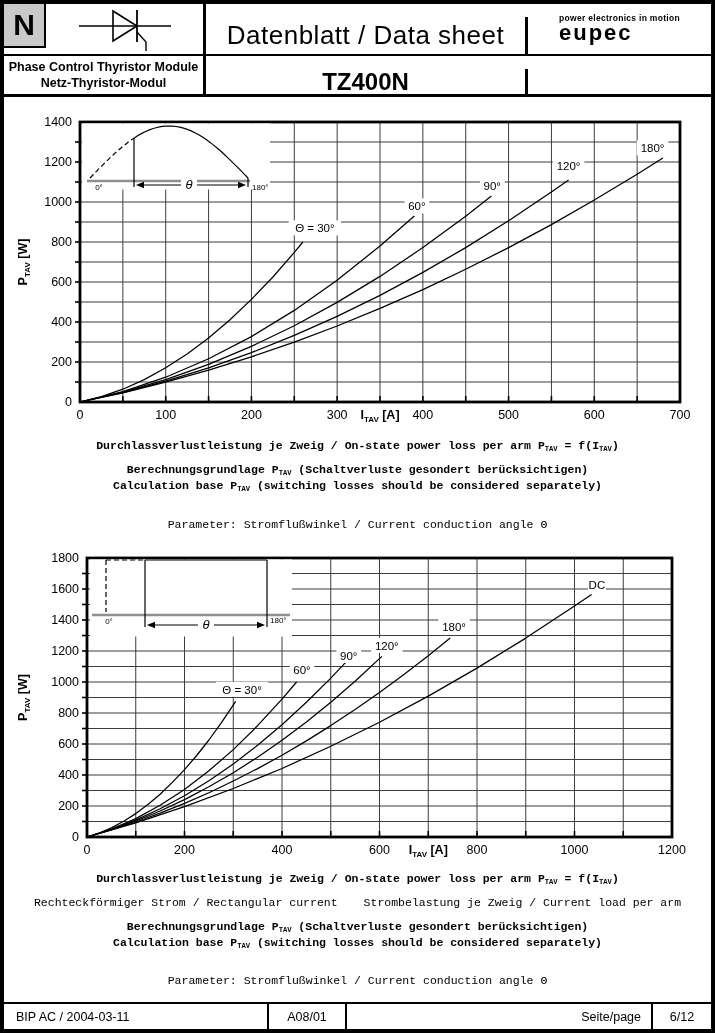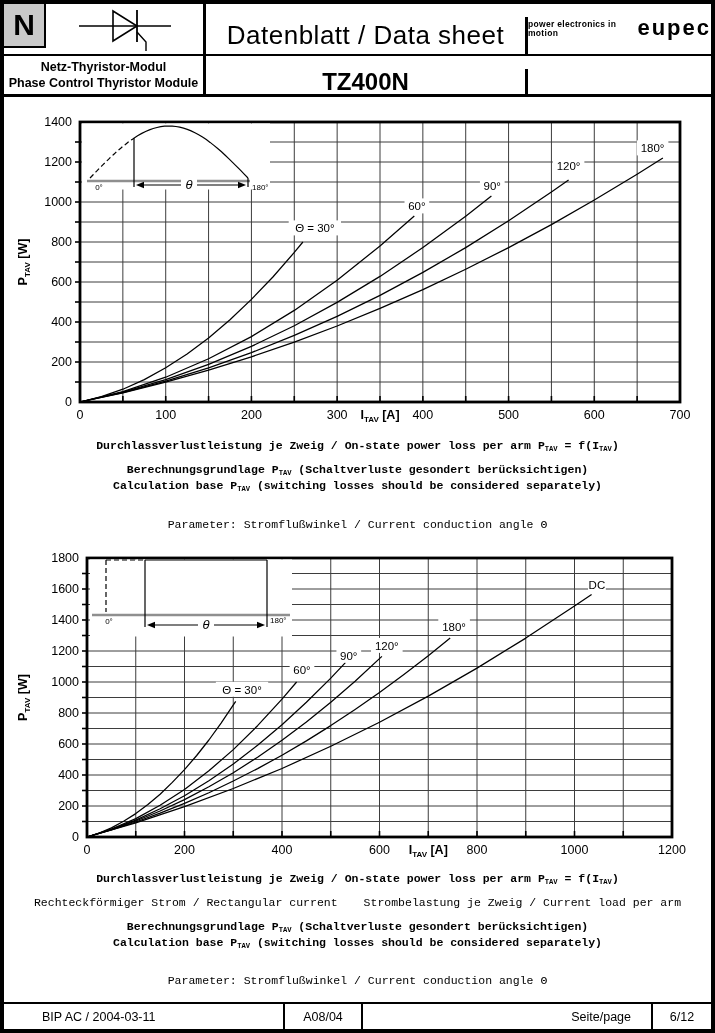--- a/index.html
+++ b/index.html
@@ -10,41 +10,41 @@
   .hdr{flex:0 0 auto;border-bottom:3px solid #000;}
   .hrow{display:flex;}
   .hrow1{height:50px;}
   .hrow2{height:40px;border-top:2px solid #000;}
   .hcellA{width:202px;border-right:3px solid #000;display:flex;align-items:center;}
   .hcellB{width:322px;border-right:3px solid #000;display:flex;align-items:center;justify-content:center;margin-top:13px;}
   .hcellC{flex:1;display:flex;align-items:center;justify-content:center;}
   .nbox{width:42px;height:44px;background:#c9c9c9;border:2px solid #000;border-top:none;border-left:none;font-size:30px;font-weight:bold;display:flex;align-items:center;justify-content:center;align-self:flex-start;}
   .symwrap{flex:1;display:flex;justify-content:center;align-items:center;}
   .ds-title{font-size:26px;letter-spacing:0.5px;}
-  .logo{display:flex;flex-direction:row;align-items:center;line-height:1;}
+  .logo{display:flex;flex-direction:column;line-height:1;}
   .tagline{font-size:8.5px;font-weight:600;letter-spacing:0.3px;margin-bottom:1px;}
   .wordmark{font-size:22px;font-weight:bold;letter-spacing:2px;margin-top:-2px;}
   .module{flex-direction:column;justify-content:center;text-align:center;font-weight:bold;font-size:12.5px;line-height:1.3;width:202px;border-right:3px solid #000;display:flex;}
   .part{font-size:24px;font-weight:bold;}
   
   .bodyarea{flex:1;padding:4px 0 0 8px;}
   svg{display:block;}
   .caption{text-align:center;font-size:11.5px;margin:6px 0 4px -8px;line-height:1.3;}
   .cap-line{margin-bottom:9px;font-family:Liberation Mono, monospace;}
   .cap-bold{font-weight:bold;}
   .tight{margin-bottom:1px;}
   .cap-last{margin-top:23px;}
   .gap{display:inline-block;width:26px;}
   sub{font-size:0.62em;vertical-align:-0.28em;}
   
   .ftr{flex:0 0 auto;height:27px;border-top:2px solid #000;display:flex;font-size:12.5px;align-items:stretch;}
   .fc{display:flex;align-items:center;}
-  .fc1{width:265px;border-right:2px solid #000;padding-left:22px;margin-left:16px;}
+  .fc1{width:265px;border-right:2px solid #000;padding-left:12px;}
   .fc2{width:78px;border-right:2px solid #000;justify-content:center;}
-  .fc3{flex:1;border-right:2px solid #000;justify-content:flex-end;padding-right:20px;}
+  .fc3{flex:1;border-right:2px solid #000;justify-content:flex-end;padding-right:10px;}
   .fc4{width:58px;justify-content:center;border-radius:8px;}
 </style>
 </head>
 <body>
 
 <div class="page">
 
   <div class="hdr">
     <div class="hrow hrow1">
       <div class="hcellA">
@@ -63,22 +63,22 @@
       </div>
       <div class="hcellC">
         <div class="logo">
           <div class="tagline">power electronics in motion</div>
           <div class="wordmark">eupec</div>
         </div>
       </div>
     </div>
     <div class="hrow hrow2">
       <div class="module">
+        <div>Phase Control Thyristor Module</div>
         <div>Netz-Thyristor-Modul</div>
-        <div>Phase Control Thyristor Module</div>
       </div>
       <div class="hcellB">
         <span class="part">TZ400N</span>
       </div>
       <div class="hcellC"></div>
     </div>
   </div>
 
   <div class="bodyarea">
     <svg id="chart0" width="699" height="332">
@@ -307,18 +307,18 @@
         <span>Rechteckförmiger Strom / Rectangular current</span><span class="gap"></span><span>Strombelastung je Zweig / Current load per arm</span>
       </div>
       <div class="cap-line cap-bold tight"><span>Berechnungsgrundlage P</span><sub>TAV</sub><span> (Schaltverluste gesondert berücksichtigen)</span></div>
       <div class="cap-line cap-bold"><span>Calculation base P</span><sub>TAV</sub><span> (switching losses should be considered separately)</span></div>
       <div class="cap-line cap-last">Parameter: Stromflußwinkel / Current conduction angle Θ</div>
     </div>
   </div>
 
   <div class="ftr">
     <div class="fc fc1">BIP AC /  2004-03-11</div>
-    <div class="fc fc2">A08/04</div>
+    <div class="fc fc2">A08/01</div>
     <div class="fc fc3">Seite/page</div>
     <div class="fc fc4">6/12</div>
   </div>
 
 </div>
 
 </body></html>

